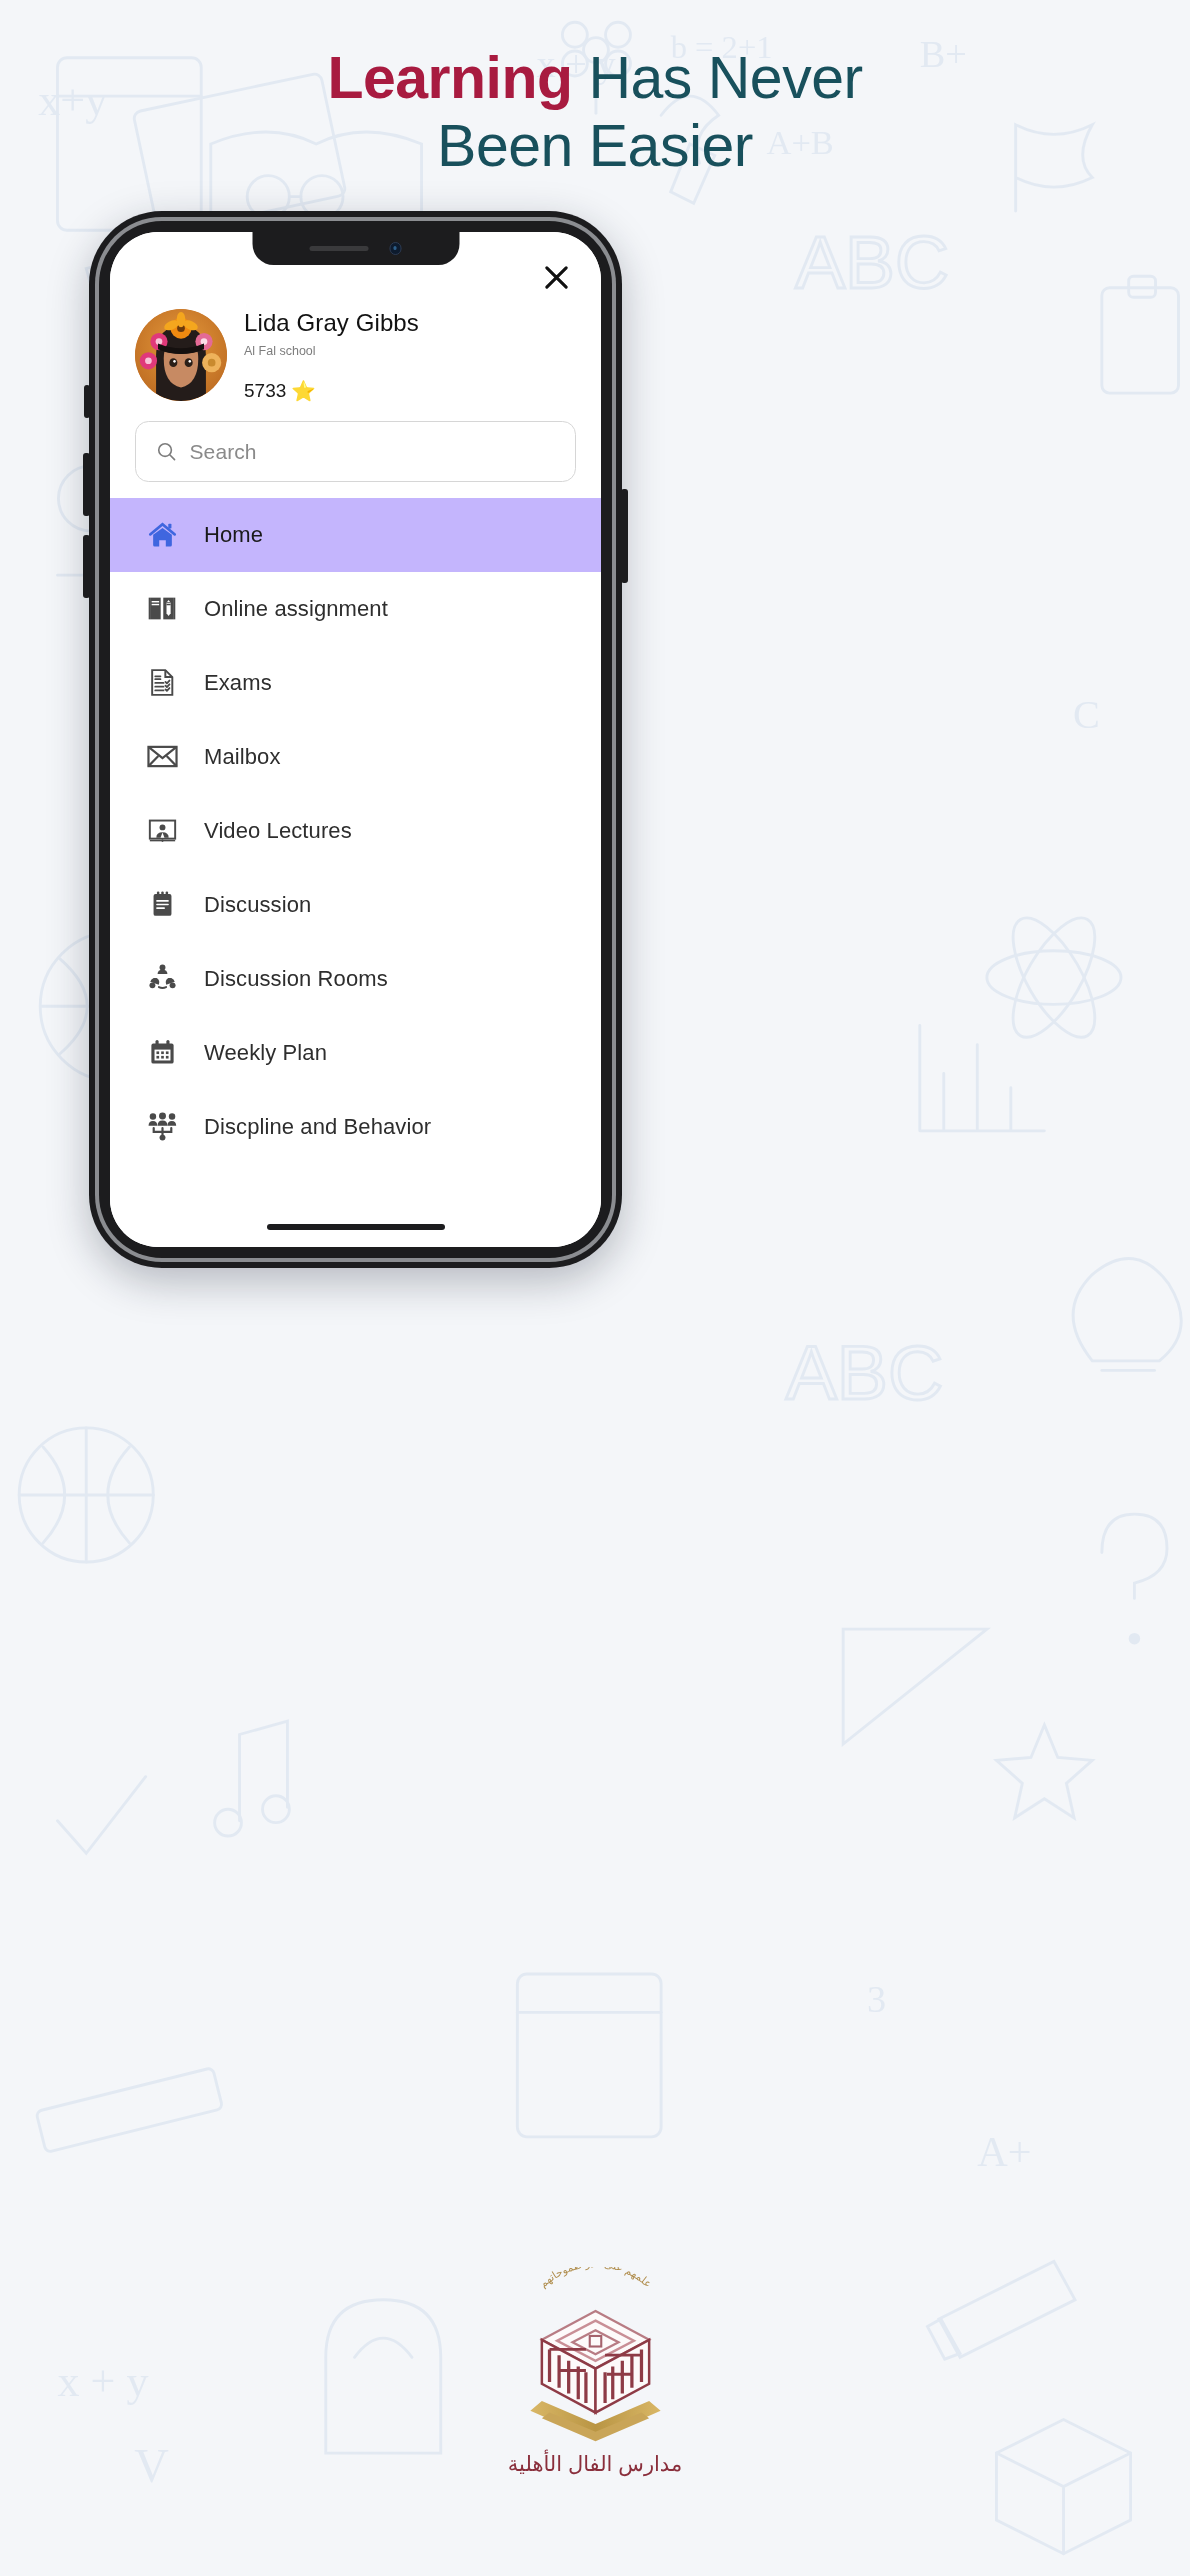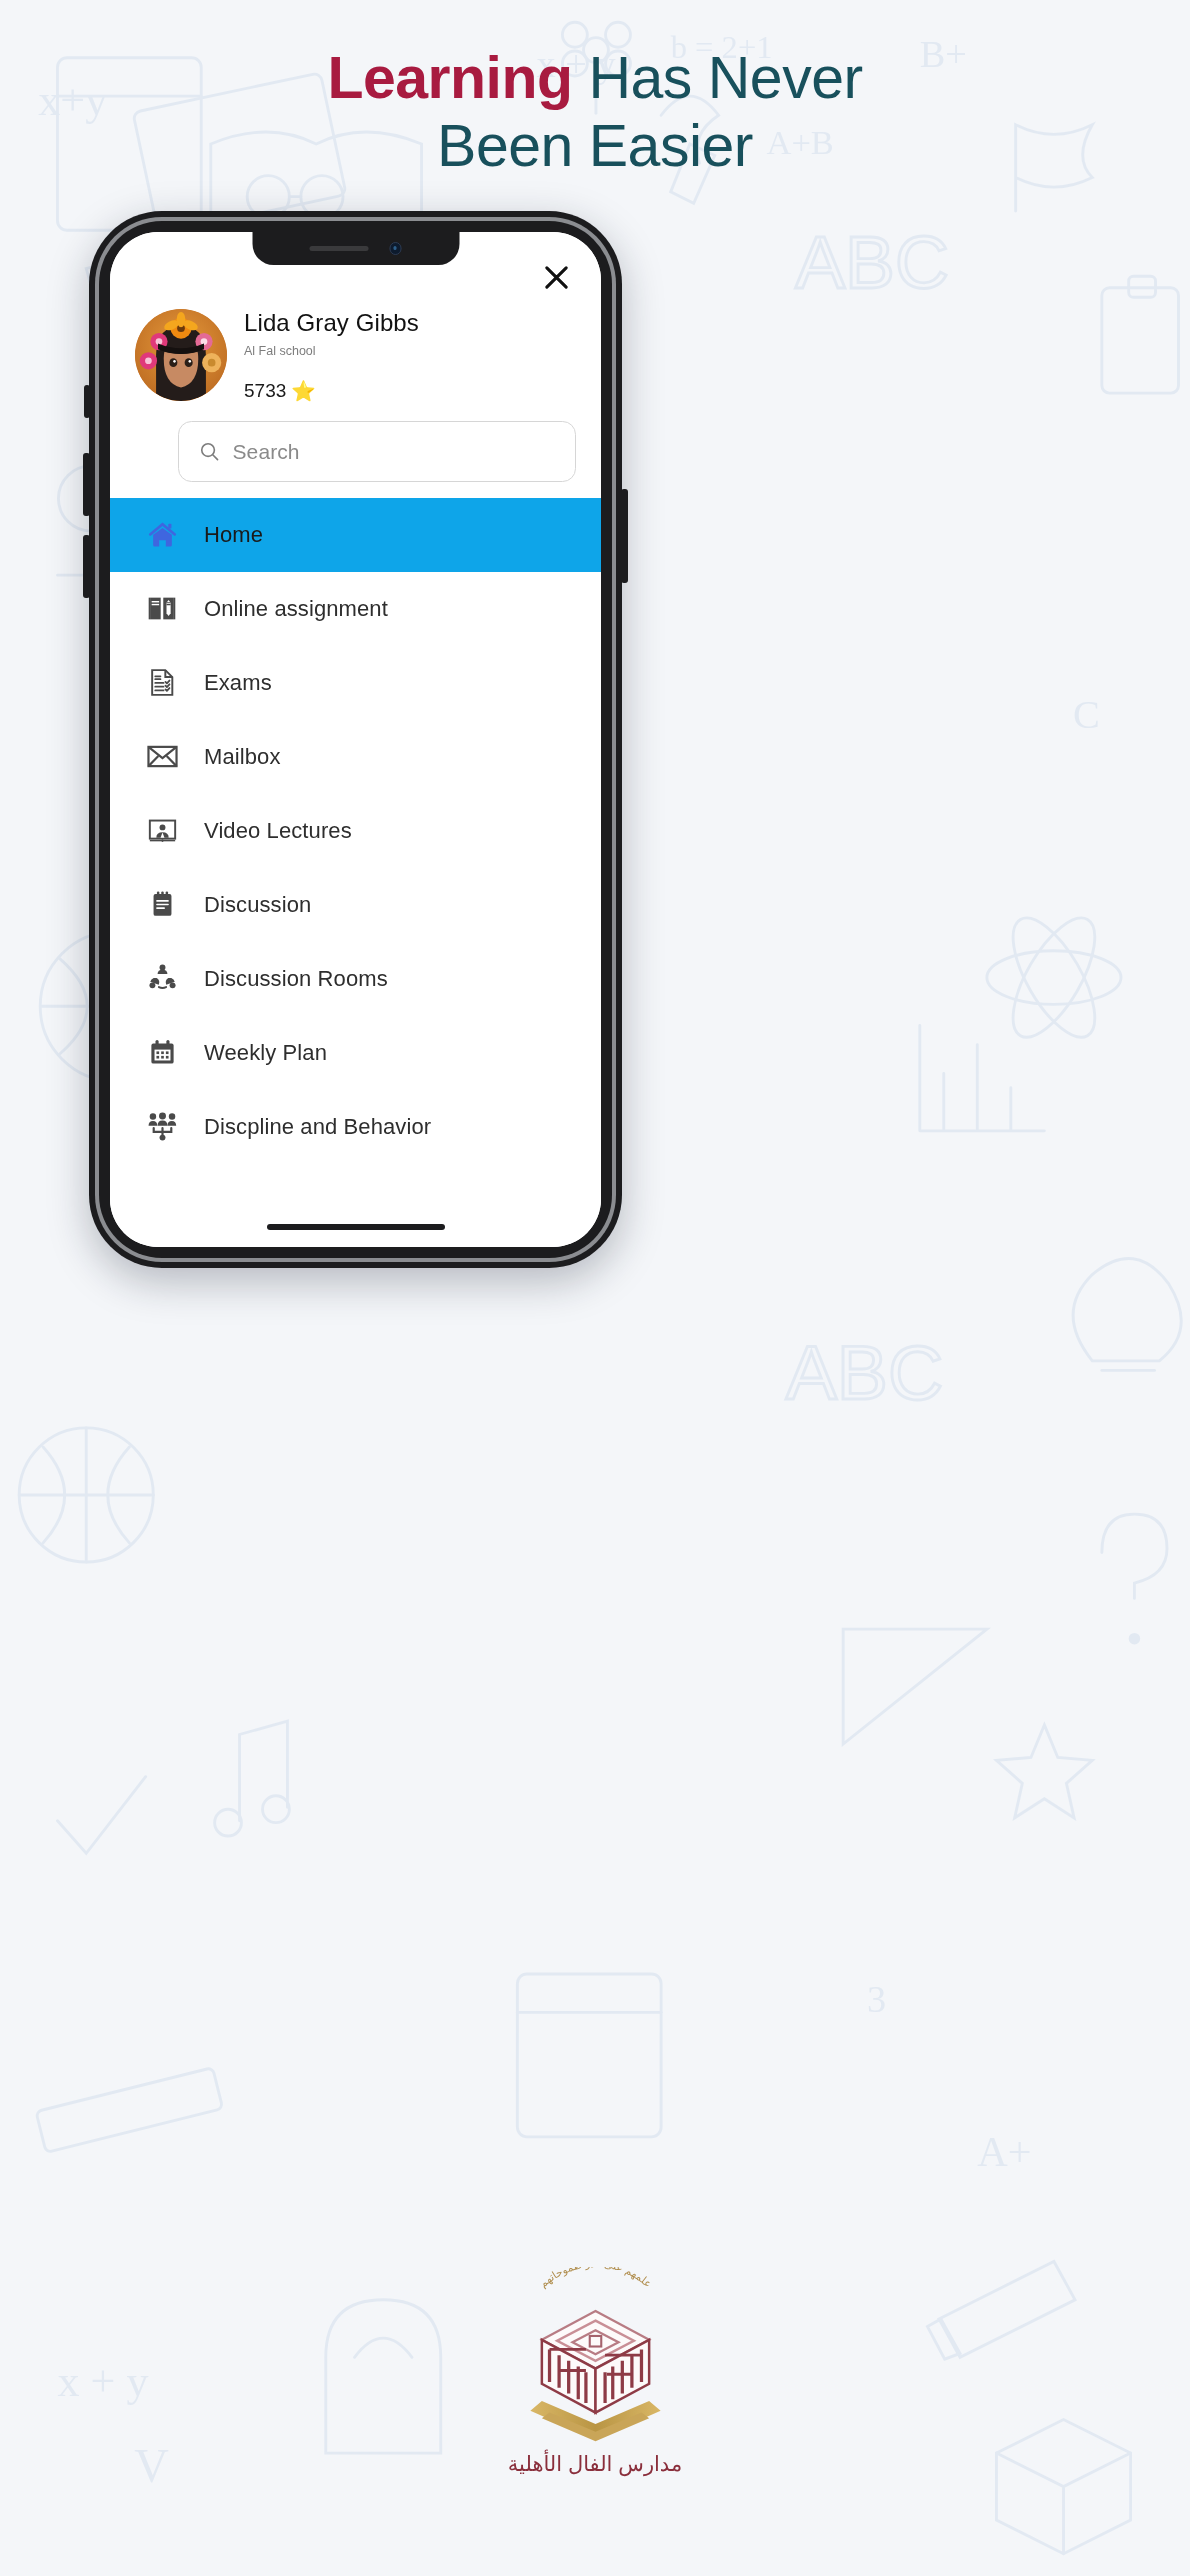--- a/index.html
+++ b/index.html
@@ -188,38 +188,37 @@
   .search-wrap { padding: 13.4px 25px 15.3px 25px; }
   .search-box {
     height: 61px;
     border: 1px solid #d6d6d6;
     border-radius: 13.4px;
     display: flex;
     align-items: center;
     gap: 11.5px;
     padding: 0 19px;
     background: #fff;
-    margin-left: 43px;
   }
   .search-placeholder {
     font-size: 21px;
     color: #8a8a8a;
     letter-spacing: 0.1px;
   }
 
   .menu { flex: 1; overflow: hidden; }
   .menu-item {
     display: flex;
     align-items: center;
     gap: 23px;
     height: 74px;
     padding: 0 25px 0 33px;
     cursor: pointer;
   }
-  .menu-item.active { background: #0ea5e9; }
+  .menu-item.active { background: #c4b5fd; }
   .menu-icon {
     width: 38px; height: 38px;
     flex: 0 0 38px;
     display: flex; align-items: center; justify-content: center;
   }
   .menu-label {
     font-size: 22px;
     color: #2e2e2e;
     letter-spacing: 0.1px;
   }

